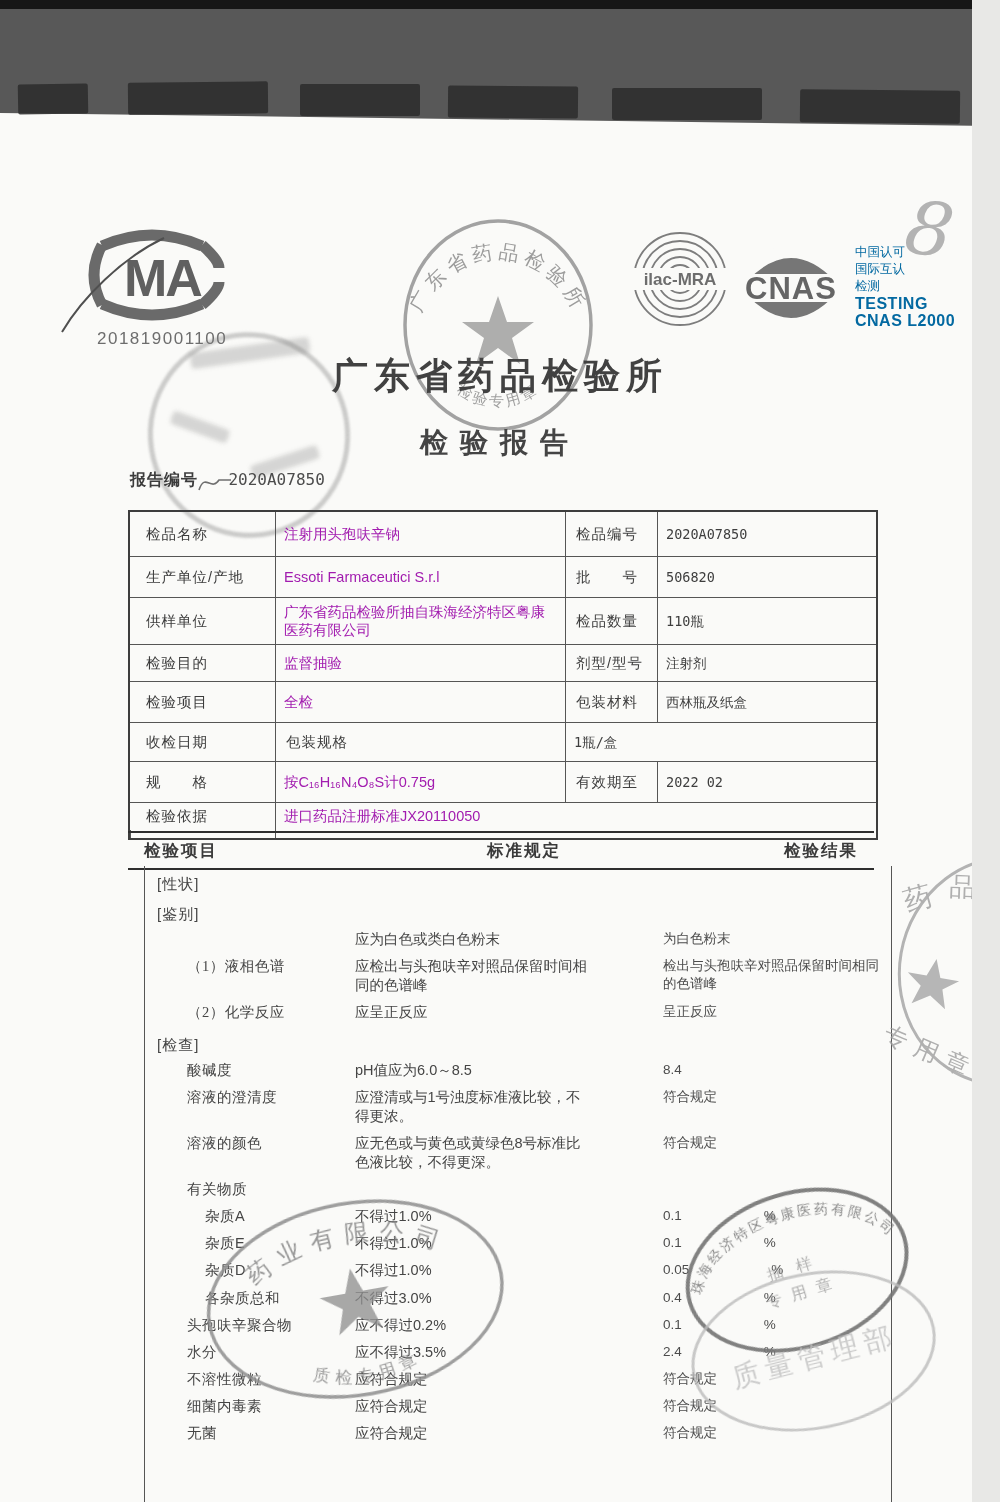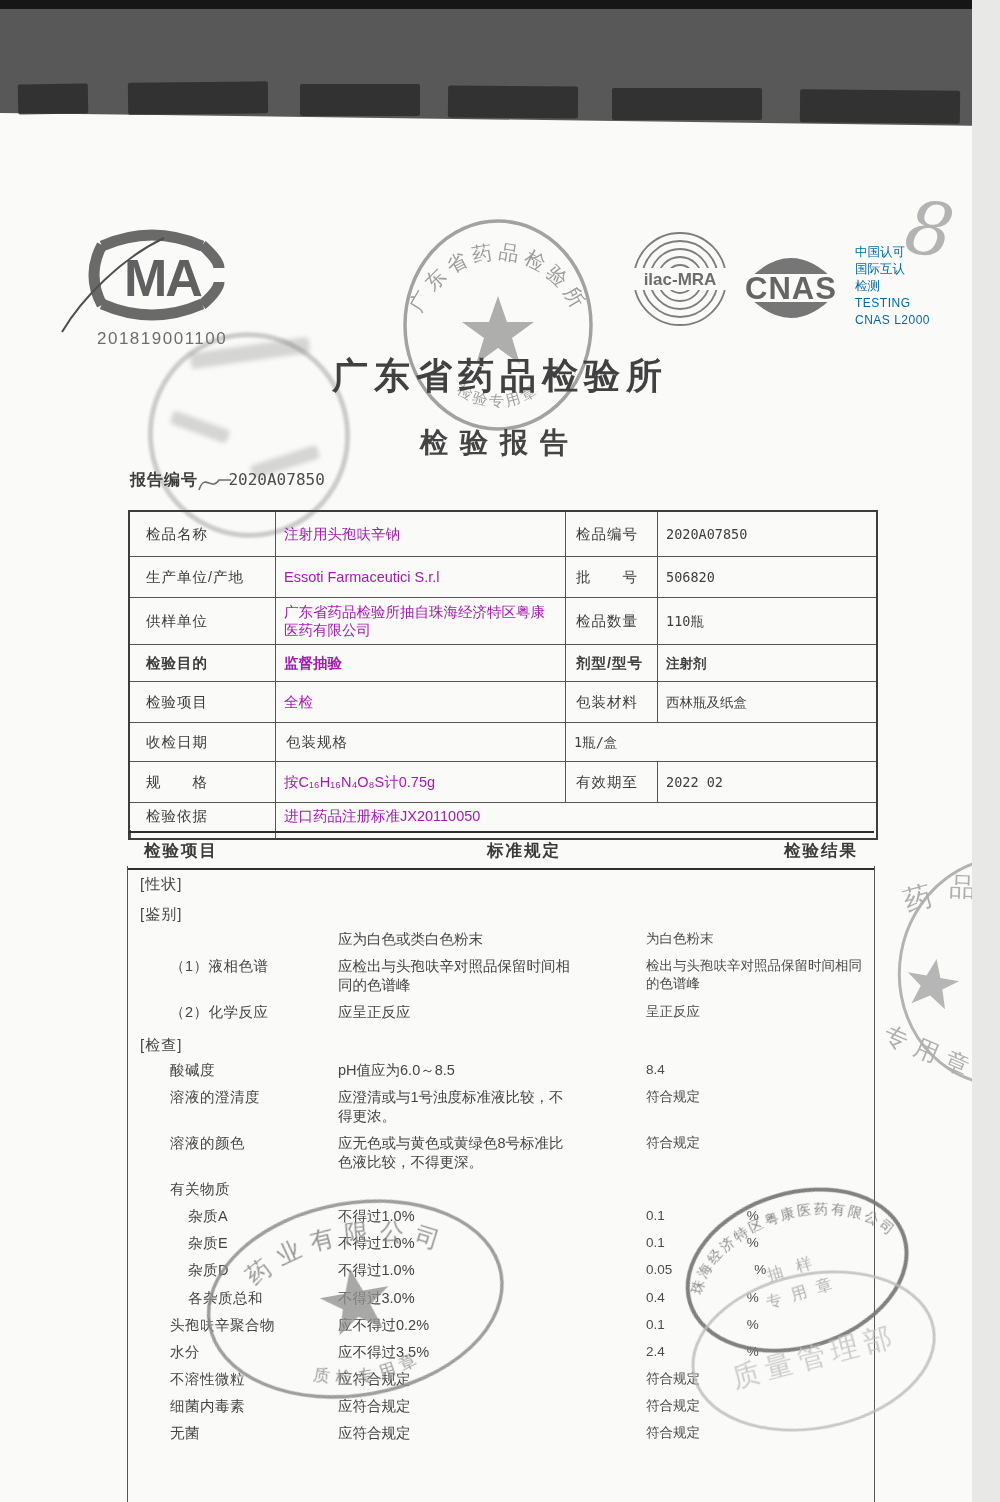--- a/index.html
+++ b/index.html
@@ -12,21 +12,21 @@
     clip-path:polygon(0 0,1000px 0,1000px 126px,0 113px);}
   .scan-chunk{position:absolute;background:#2c2c2c;opacity:.85;border-radius:2px;}
 
   
   .cma{position:absolute;left:72px;top:220px;}
   .cma-number{position:absolute;left:97px;top:329px;font-size:17px;letter-spacing:1.5px;color:#6d6d6d;}
   .pen-line{position:absolute;left:52px;top:228px;}
   .ilac{position:absolute;left:630px;top:226px;}
   .cnas{position:absolute;left:741px;top:243px;}
   .cnas-caption{position:absolute;left:855px;top:244px;font-size:12.5px;line-height:17px;color:#0369a1;}
-  .cnas-caption .en{font-weight:normal;font-size:12px;letter-spacing:.5px;}
+  .cnas-caption .en{font-weight:bold;font-size:16px;letter-spacing:.5px;}
   .hand8{position:absolute;left:906px;top:186px;font-family:"DejaVu Serif",serif;font-style:italic;
          font-size:74px;color:#b3b3b3;transform:rotate(9deg);font-weight:300;}
 
   
   .faint-stamp{position:absolute;left:148px;top:332px;width:192px;height:196px;border-radius:50%;
     border:5px solid rgba(125,125,125,.38);filter:blur(1.2px);transform:rotate(-14deg);}
   .faint-blob{position:absolute;background:rgba(120,120,120,.28);filter:blur(2px);border-radius:4px;}
 
   
   .org-title{position:absolute;left:0;top:352px;width:1000px;text-align:center;font-size:36px;
@@ -44,38 +44,38 @@
   .info-table{position:absolute;left:128px;top:510px;width:746px;border:2px solid #3d3d3d;}
   .info-row{display:grid;grid-template-columns:145px 290px 92px 217px;border-top:1.5px solid #555;}
   .info-row:first-child{border-top:none;}
   .info-row.span2{grid-template-columns:145px 1fr;}
   .info-row > div{padding:0 8px;display:flex;align-items:center;font-size:14.5px;line-height:1.25;}
   .info-row .lab{padding-left:16px;letter-spacing:1px;color:#3b3b3b;}
   .info-row .val{border-left:1.5px solid #555;color:#a21caf;}
   .info-row .lab2{border-left:1.5px solid #555;padding-left:10px;letter-spacing:1px;}
   .info-row .val2{border-left:1.5px solid #555;font-family:"DejaVu Sans Mono","DejaVu Sans",monospace;font-size:13.5px;}
   .info-row:nth-child(1){height:44px;} .info-row:nth-child(2){height:40px;}
-  .info-row:nth-child(3){height:46px;} .info-row:nth-child(4){height:36px;font-weight:bold;}
+  .info-row:nth-child(3){height:46px;} .info-row:nth-child(4){height:36px;}
   .info-row:nth-child(5){height:40px;} .info-row:nth-child(6){height:38px;}
   .info-row:nth-child(7){height:40px;} .info-row:nth-child(8){height:35px;}
 
   
   .res-header{position:absolute;left:128px;top:831px;width:746px;height:35px;
     border-top:2.5px solid #2e2e2e;border-bottom:2px solid #2e2e2e;
     display:flex;align-items:center;font-size:16.5px;font-weight:600;letter-spacing:2px;color:#3a3a3a;}
   .res-header .h1{margin-left:16px;width:250px;}
   .res-header .h2{width:260px;text-align:center;}
   .res-header .h3{margin-left:130px;}
 
   
-  .res-box{position:absolute;left:127px;top:866px;width:746px;height:636px;
+  .res-box{position:absolute;left:144px;top:866px;width:746px;height:636px;
     border-left:1.5px solid #555;border-right:1.5px solid #555;overflow:hidden;}
   .r-row{display:grid;grid-template-columns:210px 298px 1fr;padding:4px 0;font-size:14.5px;color:#454545;}
   .r-row .name{padding-left:12px;letter-spacing:.5px;}
-  .r-row.ind1 .name{padding-left:42px;}
+  .r-row.ind1 .name{padding-left:42px;font-family:Liberation Serif, serif;}
   .r-row.ind2 .name{padding-left:60px;}
   .r-row.sec{padding-top:9px;padding-bottom:2px;}
   .r-row.sec .name{font-size:15px;letter-spacing:1px;}
   .r-row .std{max-width:232px;line-height:1.32;}
   .r-row .res{padding-left:10px;font-size:13.5px;color:#4c4c4c;line-height:1.3;max-width:218px;}
   .r-row .res .unit{margin-left:82px;}
 
   
   .stamp{position:absolute;}
   svg text{font-family:"Liberation Sans","DejaVu Sans",sans-serif;}

